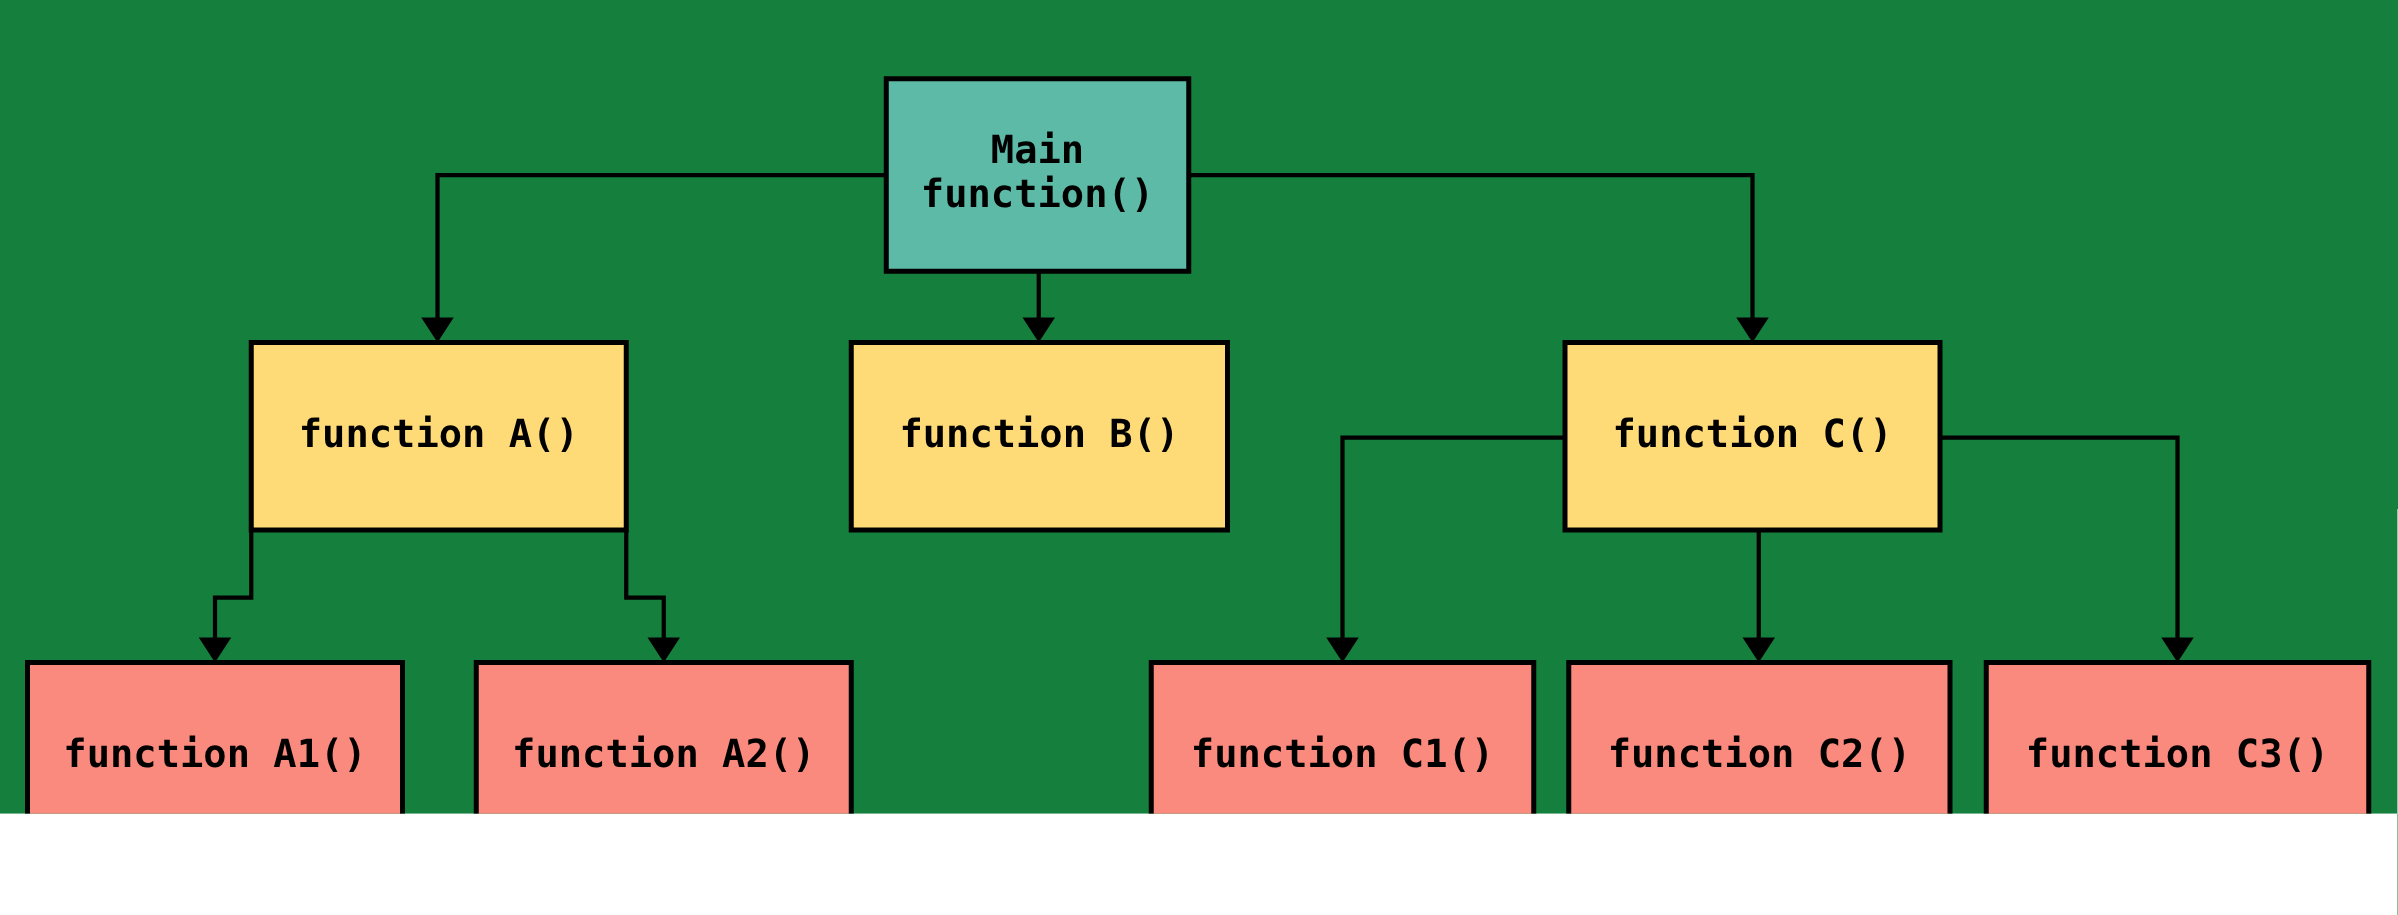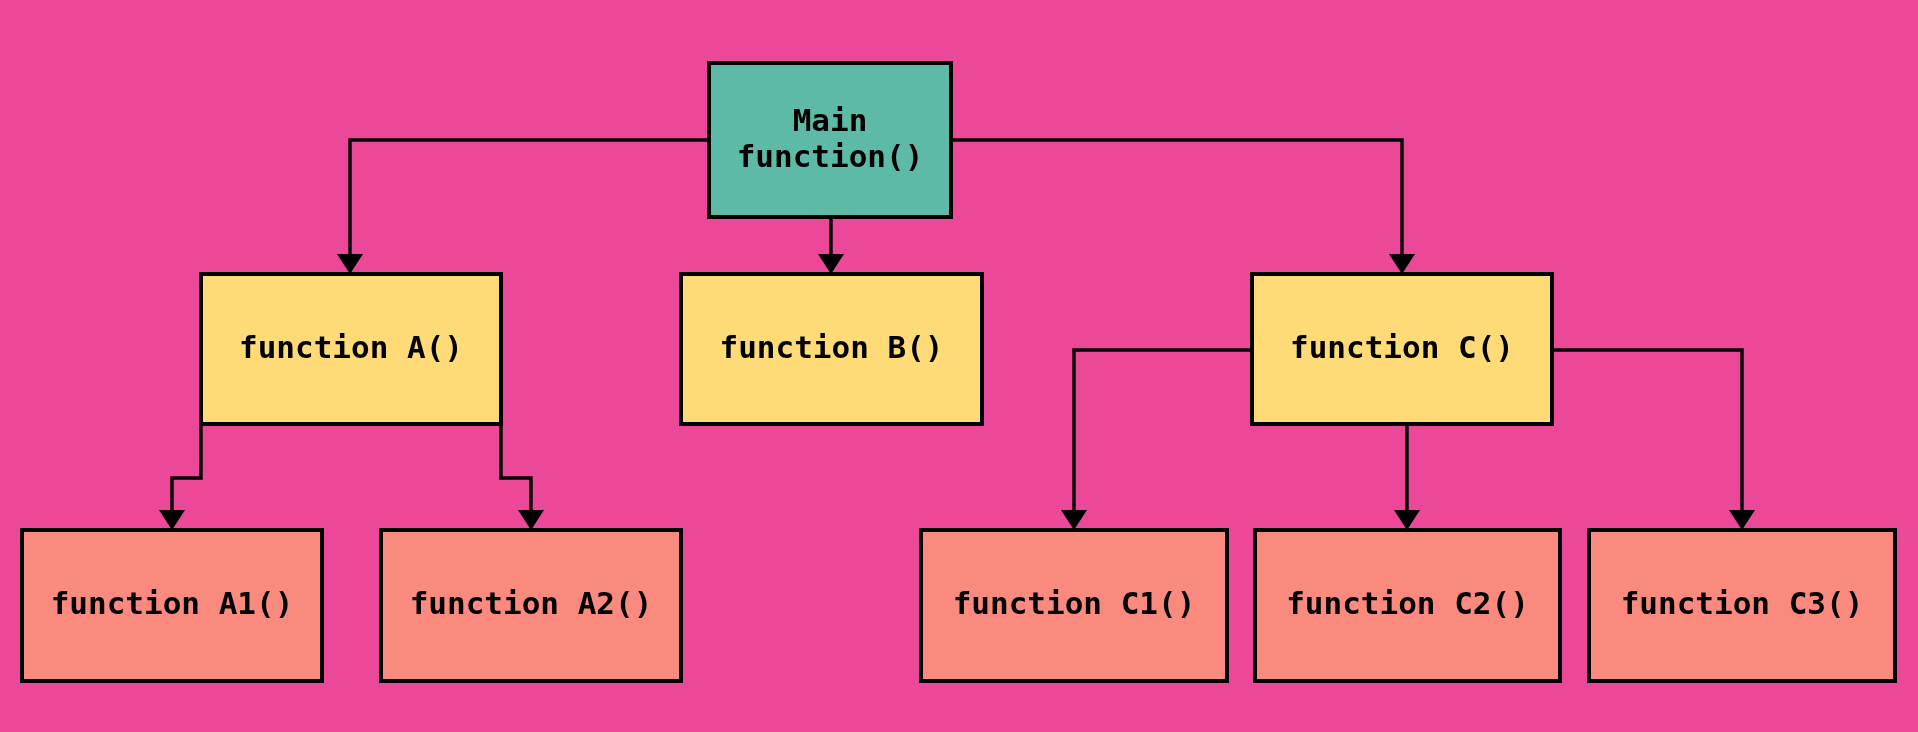--- a/index.html
+++ b/index.html
@@ -7,22 +7,22 @@
     margin: 0;
     padding: 0;
     background: #ffffff;
   }
   body {
     font-family: "DejaVu Sans Mono", "Liberation Mono", monospace;
   }
   #diagram-root {
     position: relative;
     width: 1918px;
-    height: 732px;
-    background: #ec4899;
+    height: 651px;
+    background: #15803d;
     overflow: hidden;
   }
   svg#flow-svg {
     display: block;
     width: 1918px;
     height: 732px;
   }
   .node-rect {
     stroke: #000000;
     stroke-width: 4;

